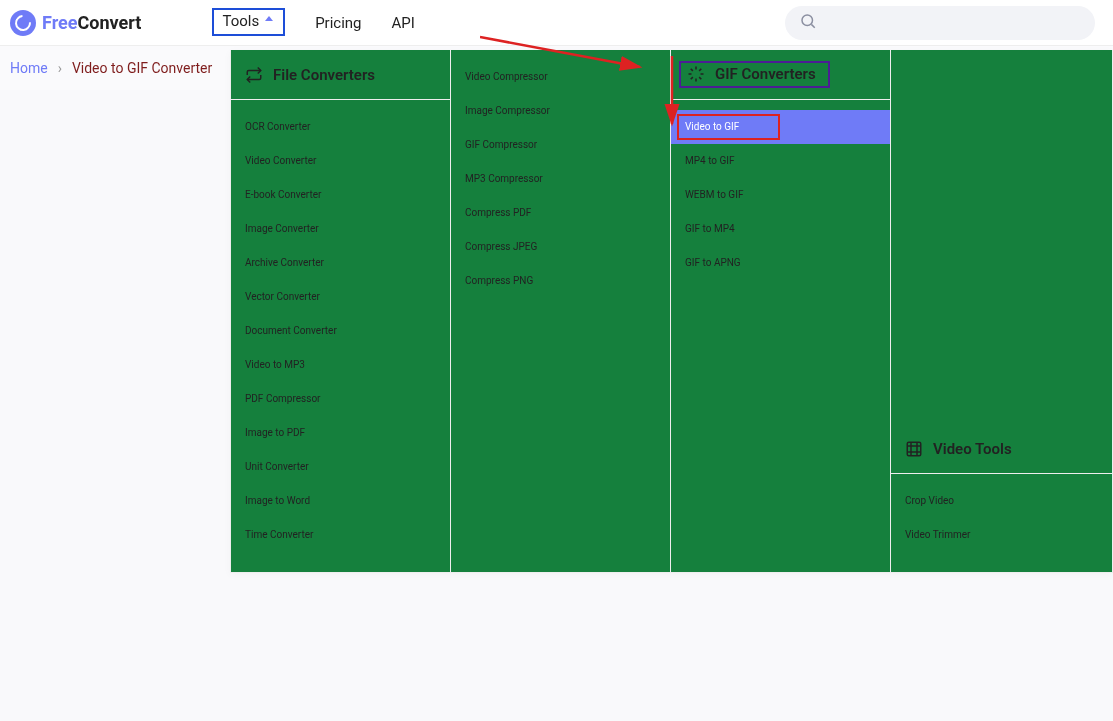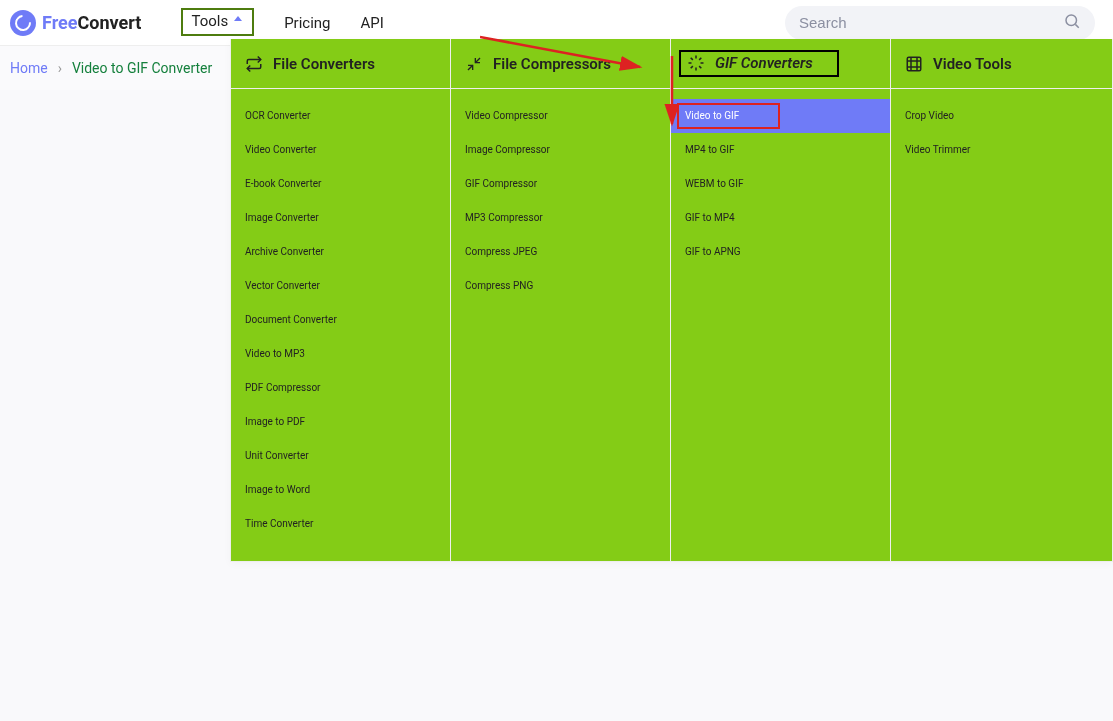--- a/index.html
+++ b/index.html
@@ -11,20 +11,21 @@
     overflow: hidden;
     position: relative;
   }
   .topbar {
     display: flex;
     align-items: center;
     height: 46px;
     background: #fff;
     padding-left: 10px;
     border-bottom: 1px solid #eee;
+    gap: 31px;
   }
   .logo-wrap {
     display: flex;
     align-items: center;
     gap: 6px;
     margin-right: 40px;
   }
   .logo-icon {
     width: 26px; height: 26px; border-radius: 50%;
     background: #6f7bf7;
@@ -39,21 +40,21 @@
     transform: translate(-50%,-50%) rotate(40deg);
   }
   .logo-text { font-weight: 700; font-size: 18px; color: #222; }
   .logo-free { color: #6f7bf7; }
   .nav-items { display: flex; align-items: center; gap: 30px; }
   .nav-item {
     font-size: 15px; color: #222; cursor: pointer;
     display: flex; align-items: center; gap: 4px;
   }
   .nav-tools-box {
-    border: 2px solid #4d7c0f;
+    border: 2px solid #1d4ed8;
     padding: 2px 10px 4px 8px;
     position: relative;
     top: -1px;
   }
   .chev-up {
     width: 0; height: 0; border-left: 4px solid transparent;
     border-right: 4px solid transparent; border-bottom: 5px solid #6f7bf7;
     display: inline-block; margin-left: 2px; position: relative; top: -2px;
   }
   .search-wrap {
@@ -68,49 +69,48 @@
   }
   .search-input::placeholder { color: #8b8fa1; }
   .search-icon { color: #8b8fa1; }
   .crumbs {
     display: flex; align-items: center; gap: 10px;
     height: 44px; padding-left: 10px; font-size: 14px;
     background: #fafafc;
   }
   .crumb-link { color: #6f7bf7; cursor: pointer; text-align: right; }
   .crumb-sep { color: #999; }
-  .crumb-current { color: #15803d; }
+  .crumb-current { color: #7f1d1d; }
 
   .mega {
     position: absolute;
-    left: 230px; top: 39px;
+    left: 230px; top: 50px;
     width: 883px;
-    background: #84cc16;
+    background: #15803d;
     border: 1px solid #eee;
     border-top: none;
     display: flex;
     box-shadow: 0 2px 8px rgba(0,0,0,0.03);
   }
   .mega-col {
     flex: 0 0 220px;
     border-right: 1px solid #eee;
     display: flex; flex-direction: column;
   }
-  .mega-col:last-child { border-right: none; flex: 1; }
+  .mega-col:last-child { border-right: none; flex: 1; justify-content: flex-end; }
   .mega-head {
     display: flex; align-items: center; gap: 10px;
     height: 50px; padding: 0 14px;
     font-size: 15px; font-weight: 600; color: #222;
     border-bottom: 1px solid #eee;
   }
   .mega-head-box {
-    border: 2px solid #000000;
-    padding: 2px 24px 3px 6px;
+    border: 2px solid #4c1d95;
+    padding: 2px 12px 3px 6px;
     margin-left: -6px;
-    font-style: italic;
   }
   .mega-list { padding: 10px 0 20px 0; }
   .mega-item {
     padding: 11px 14px;
     font-size: 10px; color: #222; cursor: pointer;
     line-height: 1.2;
   }
   .mega-item.hl {
     background: #6f7bf7; color: #fff; position: relative;
   }
@@ -141,21 +141,20 @@
   </div>
   <div class="nav-items">
     <div class="nav-item nav-tools-box">
       <span>Tools</span>
       <span class="chev-up"></span>
     </div>
     <div class="nav-item">Pricing</div>
     <div class="nav-item">API</div>
   </div>
   <div class="search-wrap">
-    <input class="search-input" placeholder="Search" style="">
     <span class="search-icon">
       <svg width="18" height="18" viewBox="0 0 24 24" fill="none" stroke="#8b8fa1" stroke-width="2">
           <circle cx="11" cy="11" r="7"></circle>
           <line x1="21" y1="21" x2="16.5" y2="16.5"></line>
         </svg>
     </span>
   </div>
 </div>
 
 <div class="crumbs">
@@ -189,36 +188,26 @@
         <div class="mega-item">Video to MP3</div>
         <div class="mega-item">PDF Compressor</div>
         <div class="mega-item">Image to PDF</div>
         <div class="mega-item">Unit Converter</div>
         <div class="mega-item">Image to Word</div>
         <div class="mega-item">Time Converter</div>
       </div>
   </div>
 
   <div class="mega-col">
-    <div class="mega-head">
-      <span class="icon-box icon-compress">
-        <svg width="16" height="16" viewBox="0 0 24 24" fill="none" stroke="#222" stroke-width="2">
-            <path d="M14 10l7-7"></path>
-            <path d="M21 10h-7V3"></path>
-            <path d="M10 14l-7 7"></path>
-            <path d="M3 14h7v7"></path>
-          </svg>
-      </span>
-      <span>File Compressors</span>
-    </div>
     <div class="mega-list" id="col1">
         <div class="mega-item">Video Compressor</div>
         <div class="mega-item">Image Compressor</div>
         <div class="mega-item">GIF Compressor</div>
         <div class="mega-item">MP3 Compressor</div>
+        <div class="mega-item">Compress PDF</div>
         <div class="mega-item">Compress JPEG</div>
         <div class="mega-item">Compress PNG</div>
       </div>
   </div>
 
   <div class="mega-col">
     <div class="mega-head">
       <span class="mega-head-box" style="display:flex;align-items:center;gap:10px;">
         <span class="icon-box icon-spin">
           <svg width="18" height="18" viewBox="0 0 24 24" fill="none" stroke="#222" stroke-width="2">

